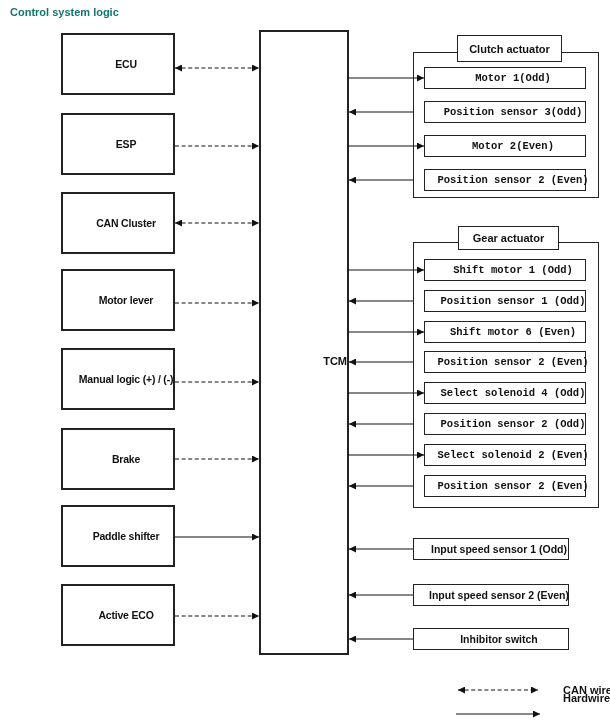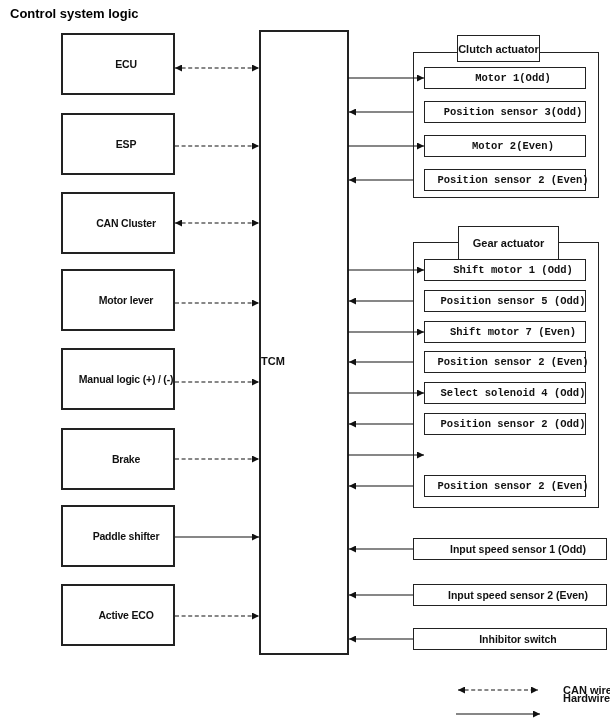--- a/index.html
+++ b/index.html
@@ -2,38 +2,38 @@
 <html><head>
 <meta charset="utf-8">
 <style>
   html,body{margin:0;padding:0;background:#ffffff;}
   .stage{
     position:relative;width:610px;height:727px;background:#ffffff;overflow:hidden;
     font-family:"Liberation Sans","DejaVu Sans",sans-serif;color:#111;
   }
   .title{
     position:absolute;left:10px;top:6px;margin:0;
-    font-size:13px;font-weight:700;letter-spacing:0;color:#000000;
+    font-size:11px;font-weight:700;letter-spacing:0;color:#0f766e;
   }
   .box{
     position:absolute;box-sizing:border-box;background:#fff;
     display:flex;align-items:center;justify-content:center;text-align:center;
     font-weight:700;color:#111;padding-left:16px;
   }
   .src{left:61px;width:114px;height:62px;border:2px solid #222;font-size:10.5px;letter-spacing:-0.2px;white-space:nowrap;}
   .tcm{left:259px;top:30px;width:90px;height:625px;border:2px solid #222;font-size:11px;}
-  .tcm span{position:absolute;top:323px;left:0;right:0;text-align:left;}
+  .tcm span{position:absolute;top:323px;left:0;right:0;text-align:right;}
   .group{position:absolute;box-sizing:border-box;border:1.5px solid #222;background:#fff;left:413px;width:186px;}
   .gtitle{
     position:absolute;box-sizing:border-box;border:1.5px solid #222;background:#fff;
     display:flex;align-items:center;justify-content:center;
     font-size:11px;font-weight:700;z-index:3;
   }
   .item{left:424px;width:162px;height:22px;border:1.5px solid #222;font-size:10.5px;z-index:2;white-space:nowrap;font-family:Liberation Mono, monospace;}
-  .inputbox{left:413px;width:194px;height:22px;border:1.5px solid #222;font-size:10.5px;z-index:2;white-space:nowrap;}
+  .inputbox{left:413px;width:156px;height:22px;border:1.5px solid #222;font-size:10.5px;z-index:2;white-space:nowrap;}
   .wires{position:absolute;left:0;top:0;z-index:4;pointer-events:none;}
   .legend-label{position:absolute;left:547px;font-size:11px;font-weight:700;white-space:nowrap;margin-left:16px;}
 </style>
 </head>
 <body>
 
 <div class="stage">
 
   <h1 class="title">Control system logic</h1>
 
@@ -60,57 +60,60 @@
     </div>
   <div class="box src" style="top:584px">
       <span>Active ECO</span>
     </div>
 
   <div class="box tcm">
       <span>TCM</span>
     </div>
 
   <div class="group" style="top:52px;height:146px"></div>
-  <div class="gtitle" style="left:457px;top:35px;width:83px;height:27px">
+  <div class="gtitle" style="left:457px;top:35px;width:105px;height:27px">
       <span>Clutch actuator</span>
     </div>
   <div class="box item" style="top:67px">
       <span>Motor 1(Odd)</span>
     </div>
   <div class="box item" style="top:101px">
       <span>Position sensor 3(Odd)</span>
     </div>
   <div class="box item" style="top:135px">
       <span>Motor 2(Even)</span>
     </div>
   <div class="box item" style="top:169px">
       <span>Position sensor 2 (Even)</span>
     </div>
 
   <div class="group" style="top:242px;height:266px"></div>
-  <div class="gtitle" style="left:458px;top:226px;width:101px;height:34px">
+  <div class="gtitle" style="left:458px;top:226px;width:101px;height:24px">
       <span>Gear actuator</span>
     </div>
   <div class="box item" style="top:259px">
       <span>Shift motor 1 (Odd)</span>
     </div>
   <div class="box item" style="top:290px">
-      <span>Position sensor 5 (Odd)</span>
+      <span>Position sensor 1 (Odd)</span>
     </div>
   <div class="box item" style="top:321px">
-      <span>Shift motor 7 (Even)</span>
+      <span>Shift motor 6 (Even)</span>
     </div>
   <div class="box item" style="top:351px">
       <span>Position sensor 2 (Even)</span>
     </div>
   <div class="box item" style="top:382px">
       <span>Select solenoid 4 (Odd)</span>
     </div>
   <div class="box item" style="top:413px">
       <span>Position sensor 2 (Odd)</span>
+    </div>
+  <div class="box item" style="top:444px">
+      <span>Select solenoid 2 (Even)</span>
     </div>
   <div class="box item" style="top:475px">
       <span>Position sensor 2 (Even)</span>
     </div>
 
   <div class="box inputbox" style="top:538px">
       <span>Input speed sensor 1 (Odd)</span>
     </div>
   <div class="box inputbox" style="top:584px">
       <span>Input speed sensor 2 (Even)</span>

